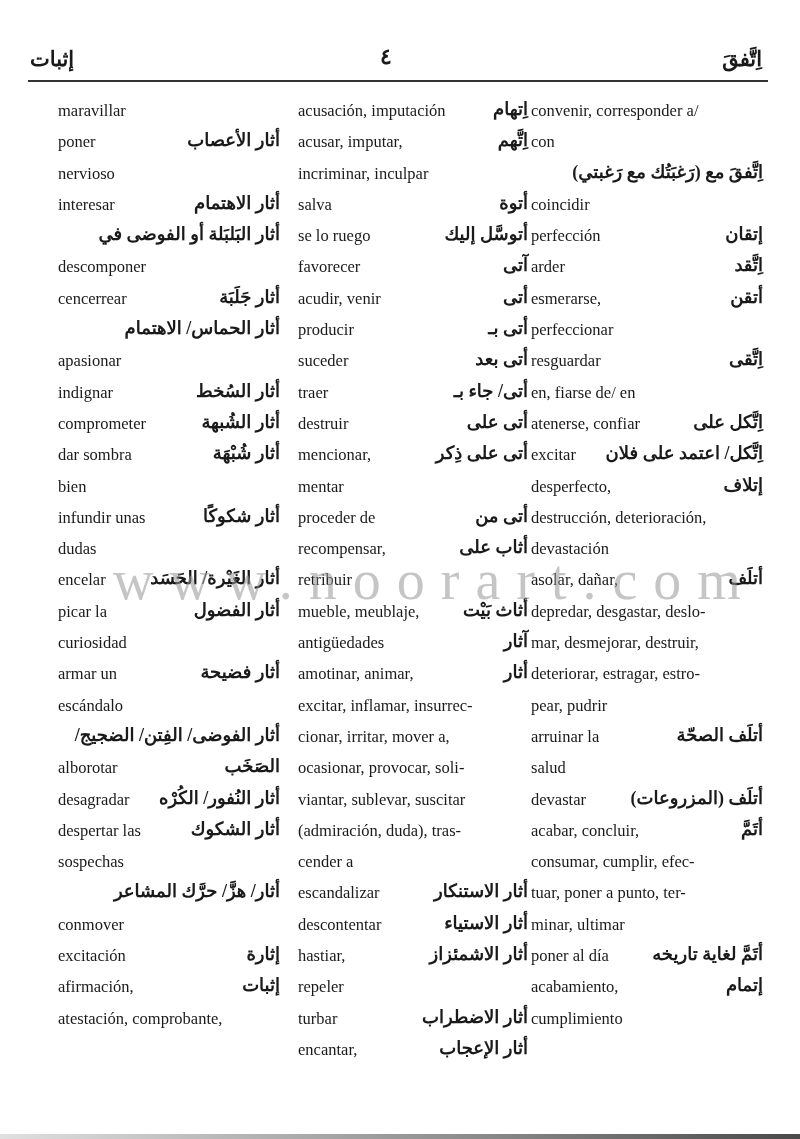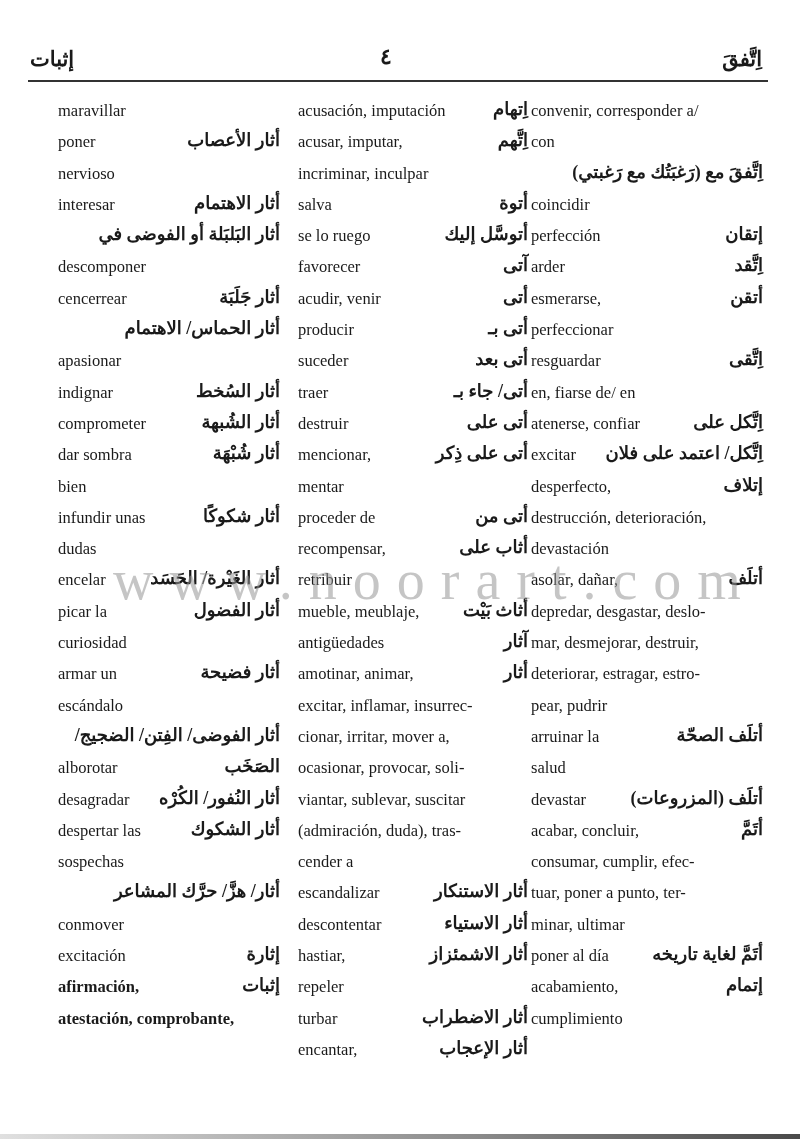--- a/index.html
+++ b/index.html
@@ -12,21 +12,21 @@
   .hdr-center { position: absolute; left: 380px; top: 44px; font-size: 22px; font-weight: bold; }
   .hdr-right { position: absolute; right: 38px; top: 47px; font-size: 21px; font-weight: bold; direction: rtl; }
   .rule { position: absolute; left: 28px; top: 80px; width: 740px; height: 2px; background: #333; }
   .col { position: absolute; top: 97px; }
   .col-left { left: 38px; width: 222px; margin-left: 20px; }
   .col-mid { left: 298px; width: 230px; text-align: center; }
   .col-right { left: 531px; width: 232px; }
   .row { position: relative; height: 31.3px; }
   .es { position: absolute; left: 0; top: 4px; font-size: 16.5px; white-space: nowrap; }
   .ar { position: absolute; right: 0; top: 1px; font-size: 18px; font-weight: bold; direction: rtl; white-space: nowrap; }
-  .es.bold { font-weight: bold; }
+  .es.bold { font-weight: normal; }
   .watermark {
     position: absolute; left: 0; top: 548px; width: 800px; text-align: center;
     font-family: "Liberation Serif", serif; font-size: 56px; letter-spacing: 16px;
     color: rgba(150,150,150,0.55); pointer-events: none; white-space: nowrap; padding-left: 35px;
   }
   .bottom-bar {
     position: absolute; left: 0; top: 1134px; width: 800px; height: 5px;
     background: linear-gradient(to right, #e0e0e0, #8a8a8a 60%, #4a4a4a);
   }
 </style>

